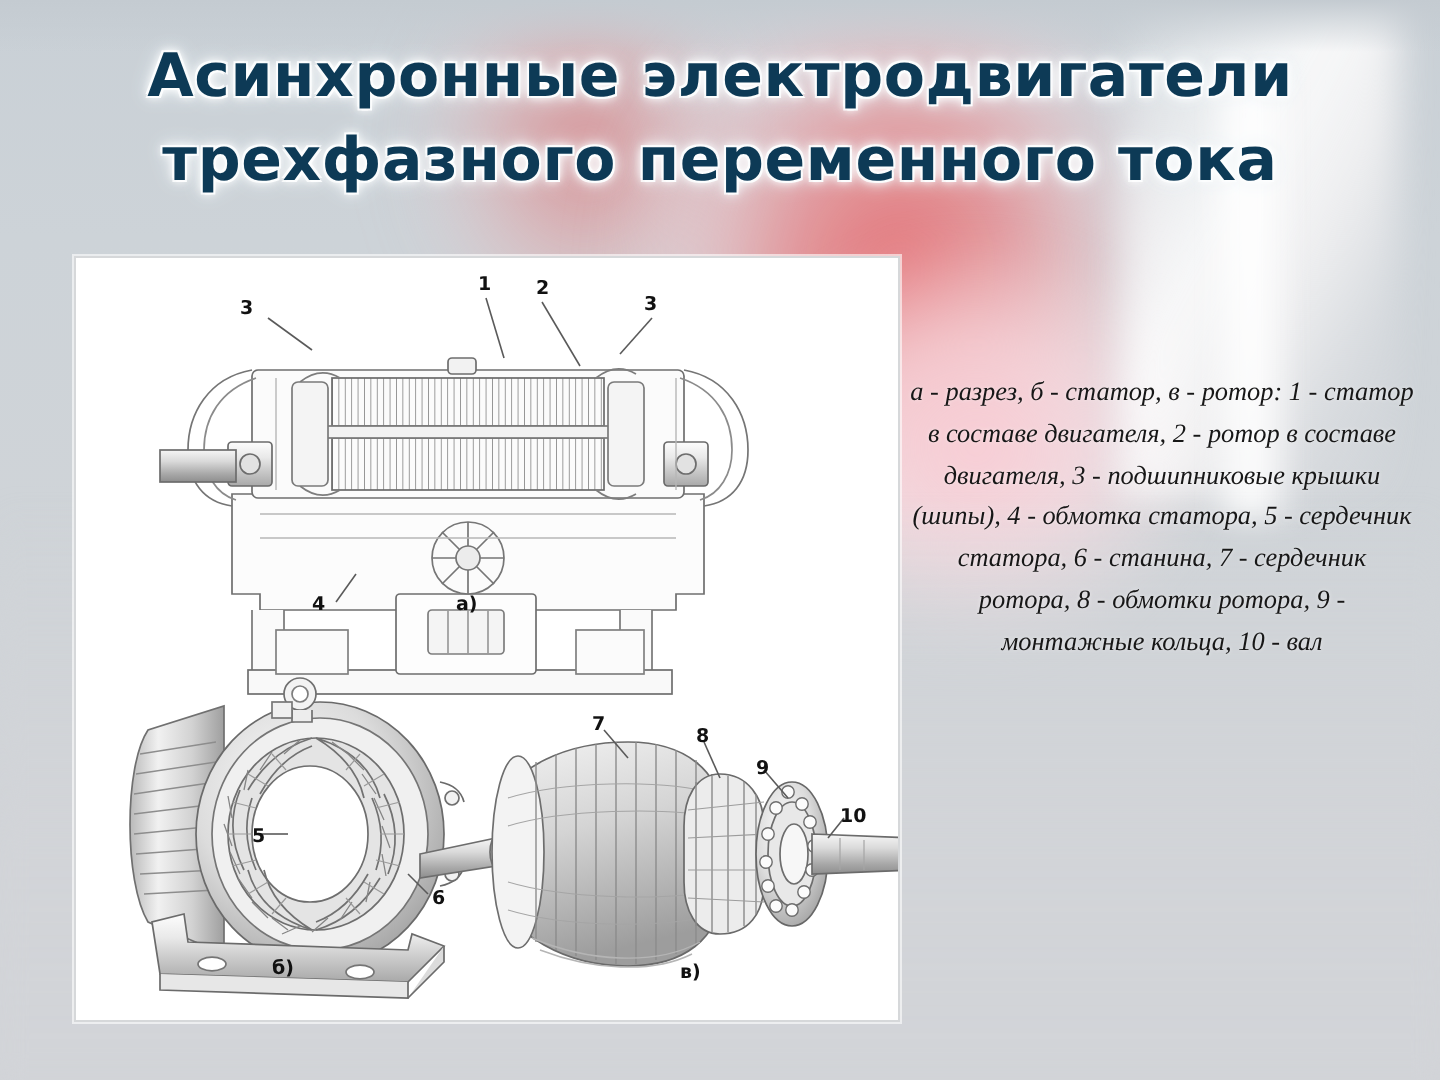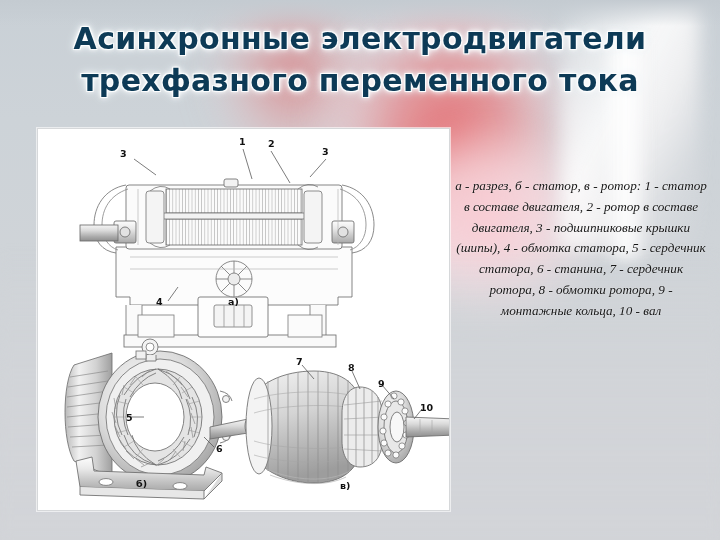--- a/index.html
+++ b/index.html
@@ -105,21 +105,21 @@
     position:absolute;left:37px;top:128px;width:411px;height:381px;
     background:#ffffff;
     border:1px solid #d6d8da;
     box-shadow:0 0 0 1px rgba(255,255,255,.6);
     overflow:hidden;
   }
   #figure-svg{display:block;width:411px;height:381px;}
 
   
   #caption{
-    position:absolute;left:455px;top:176px;width:252px;
+    position:absolute;left:455px;top:186px;width:252px;
     text-align:center;
     font-family:"Liberation Serif", serif;
     font-style:italic;
     font-size:13.2px;
     line-height:20.8px;
     color:#171717;
     text-shadow:0 0 2px rgba(255,255,255,.55);
   }
 </style>
 </head>

